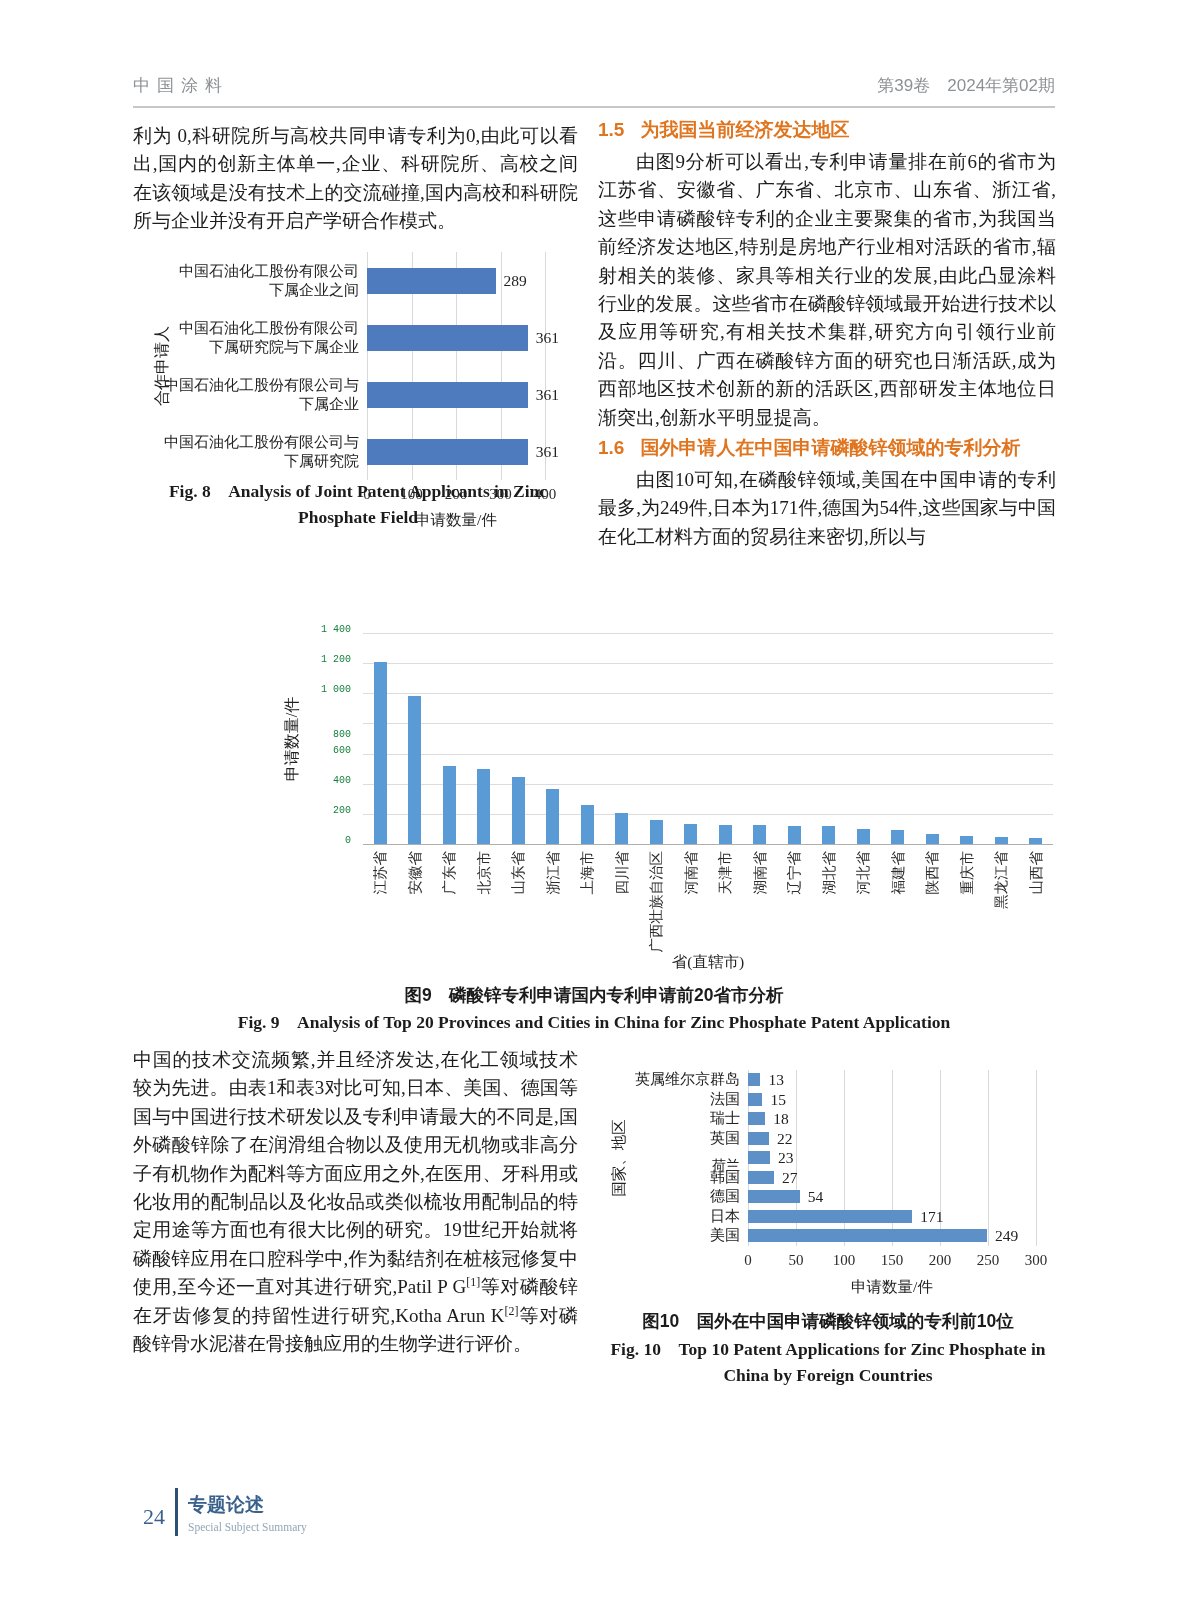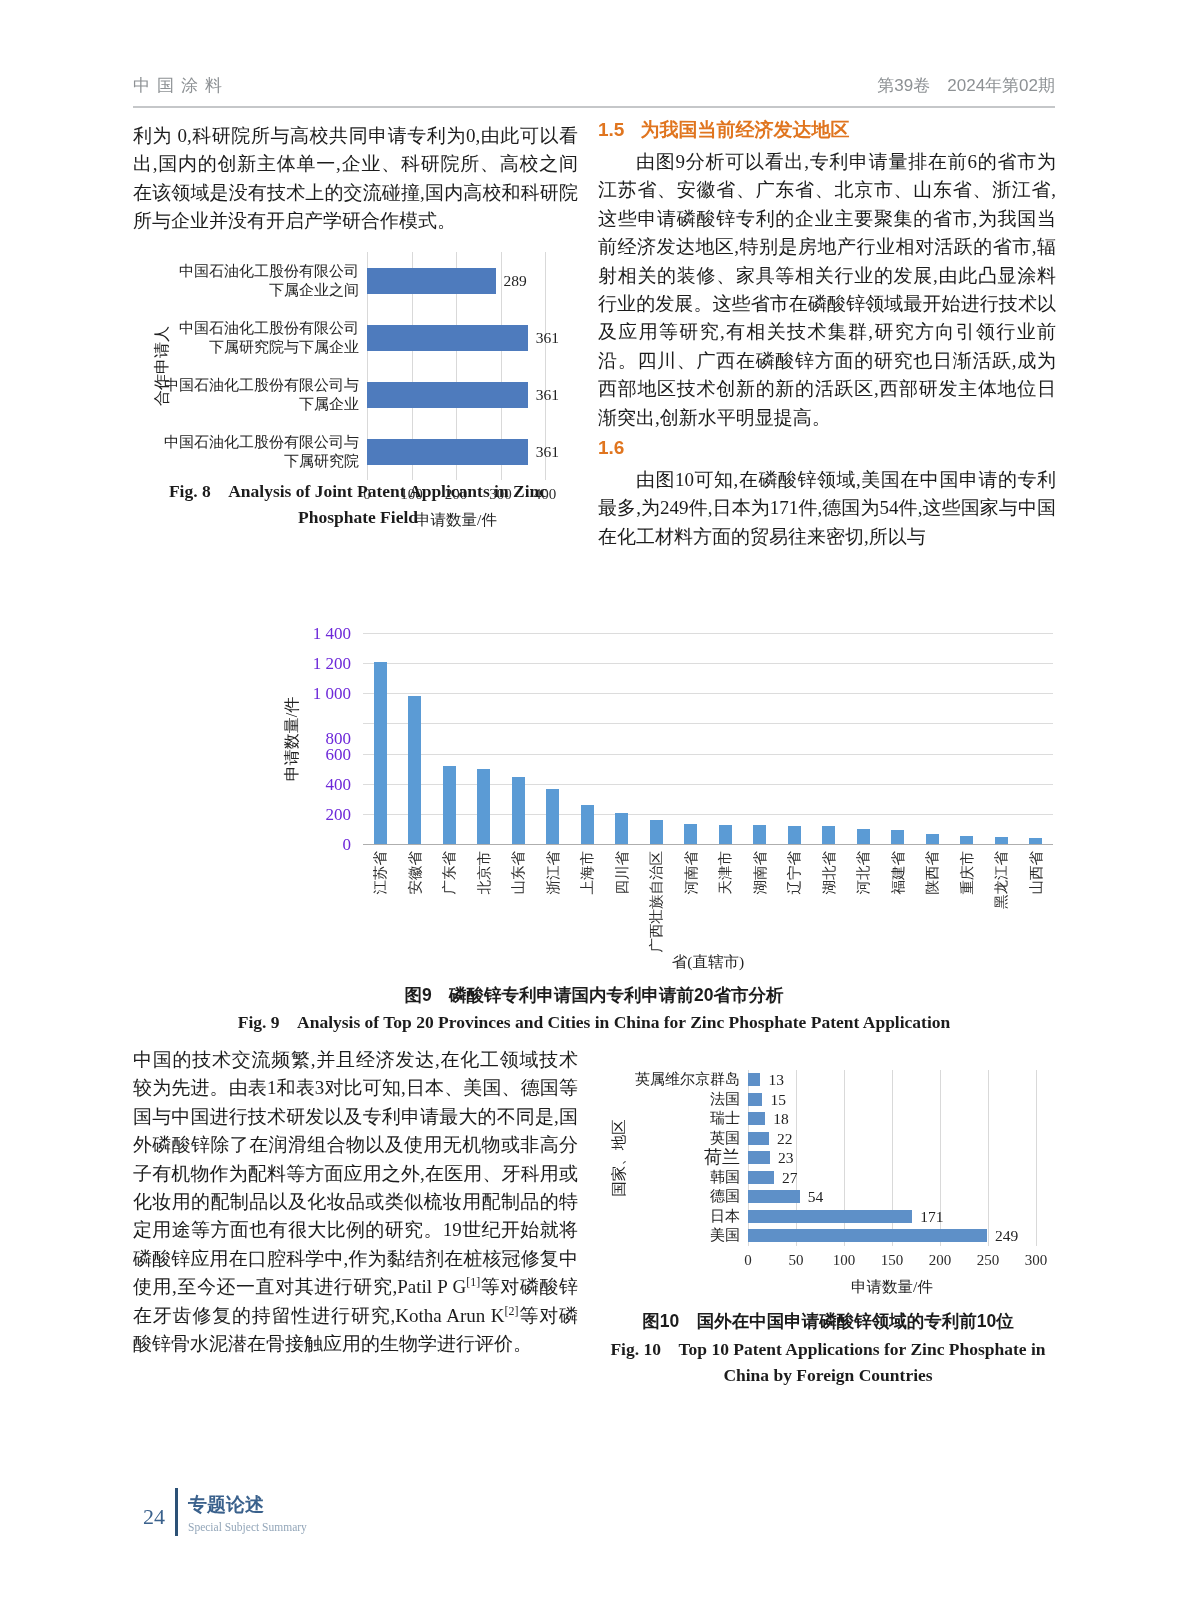--- a/index.html
+++ b/index.html
@@ -27,21 +27,21 @@
   .figblock{position:absolute;}
   .fig8{left:133px;top:252px;width:450px;height:290px;}
   .fig9{left:133px;top:600px;width:922px;height:445px;}
   .fig10{left:598px;top:1058px;width:460px;height:345px;}
   .plot{position:absolute;}
   .gl-v{position:absolute;top:0;width:1px;background:#d9d9d9;}
   .gl-h{position:absolute;left:0;right:0;height:1px;background:#dcdcdc;}
   .gl-h.axis{background:#aeaeae;}
   .bar{position:absolute;}
   .tickx{position:absolute;transform:translateX(-50%);font-size:15px;color:#2b2b2b;white-space:nowrap;}
-  .ticky{position:absolute;left:160px;width:58px;text-align:right;font-size:17px;color:#6d28d9;white-space:nowrap;}
+  .ticky{position:absolute;left:160px;width:58px;text-align:right;font-size:10px;color:#15803d;white-space:nowrap;font-family:Liberation Mono, monospace;}
   .hlab{position:absolute;display:flex;flex-direction:column;justify-content:center;align-items:flex-end;
         text-align:right;font-size:15px;line-height:19px;color:#222;}
   .vlab{position:absolute;font-size:15.5px;color:#222;white-space:nowrap;}
   .xcatwrap{position:absolute;width:18px;height:118px;}
   .rotlab{position:absolute;top:0;left:0;white-space:nowrap;font-size:14.5px;color:#2b2b2b;
           transform-origin:0 0;transform:rotate(-90deg) translateX(-100%);}
   .vtitle{position:absolute;}
   .vtitle span{position:absolute;top:50%;left:50%;white-space:nowrap;transform-origin:0 0;
                transform:rotate(-90deg) translateX(-50%);font-size:16px;color:#222;}
   .xtitle{position:absolute;transform:translateX(-50%);font-size:15.5px;color:#222;white-space:nowrap;}
@@ -120,20 +120,21 @@
   </div>
 
   <div class="col col-right">
     <div class="sec-head">
       <span class="num">1.5</span>
       <span>为我国当前经济发达地区</span>
     </div>
     <p class="para indent">由图9分析可以看出,专利申请量排在前6的省市为江苏省、安徽省、广东省、北京市、山东省、浙江省,这些申请磷酸锌专利的企业主要聚集的省市,为我国当前经济发达地区,特别是房地产行业相对活跃的省市,辐射相关的装修、家具等相关行业的发展,由此凸显涂料行业的发展。这些省市在磷酸锌领域最开始进行技术以及应用等研究,有相关技术集群,研究方向引领行业前沿。四川、广西在磷酸锌方面的研究也日渐活跃,成为西部地区技术创新的新的活跃区,西部研发主体地位日渐突出,创新水平明显提高。</p>
     <div class="sec-head">
       <span class="num">1.6</span>
+      <span>国外申请人在中国申请磷酸锌领域的专利分析</span>
     </div>
     <p class="para indent">由图10可知,在磷酸锌领域,美国在中国申请的专利最多,为249件,日本为171件,德国为54件,这些国家与中国在化工材料方面的贸易往来密切,所以与</p>
   </div>
 
   <div class="figblock fig9">
     <div class="vtitle" style="left:138px;top:33px;width:22px;height:211px;">
       <span>申请数量/件</span>
     </div>
     <div style="position:absolute;left:0;top:0;width:922px;height:375px;">
         <div class="plot" style="left: 230px; top: 33px; width: 690px; height: 211px;">
@@ -288,21 +289,21 @@
         </div>
         <div class="hlab" style="left: 22px; top: 31.5px; width: 120px; height: 19.5px; font-size: 15px;">
           <div>法国</div>
         </div>
         <div class="hlab" style="left: 22px; top: 51px; width: 120px; height: 19.5px; font-size: 15px;">
           <div>瑞士</div>
         </div>
         <div class="hlab" style="left: 22px; top: 70.5px; width: 120px; height: 19.5px; font-size: 15px;">
           <div>英国</div>
         </div>
-        <div class="hlab" style="left: 22px; top: 90px; width: 120px; height: 19.5px; font-size: 18px;">
+        <div class="hlab" style="left: 22px; top: 98px; width: 120px; height: 19.5px; font-size: 14px;">
           <div>荷兰</div>
         </div>
         <div class="hlab" style="left: 22px; top: 109.5px; width: 120px; height: 19.5px; font-size: 15px;">
           <div>韩国</div>
         </div>
         <div class="hlab" style="left: 22px; top: 129px; width: 120px; height: 19.5px; font-size: 15px;">
           <div>德国</div>
         </div>
         <div class="hlab" style="left: 22px; top: 148.5px; width: 120px; height: 19.5px; font-size: 15px;">
           <div>日本</div>

